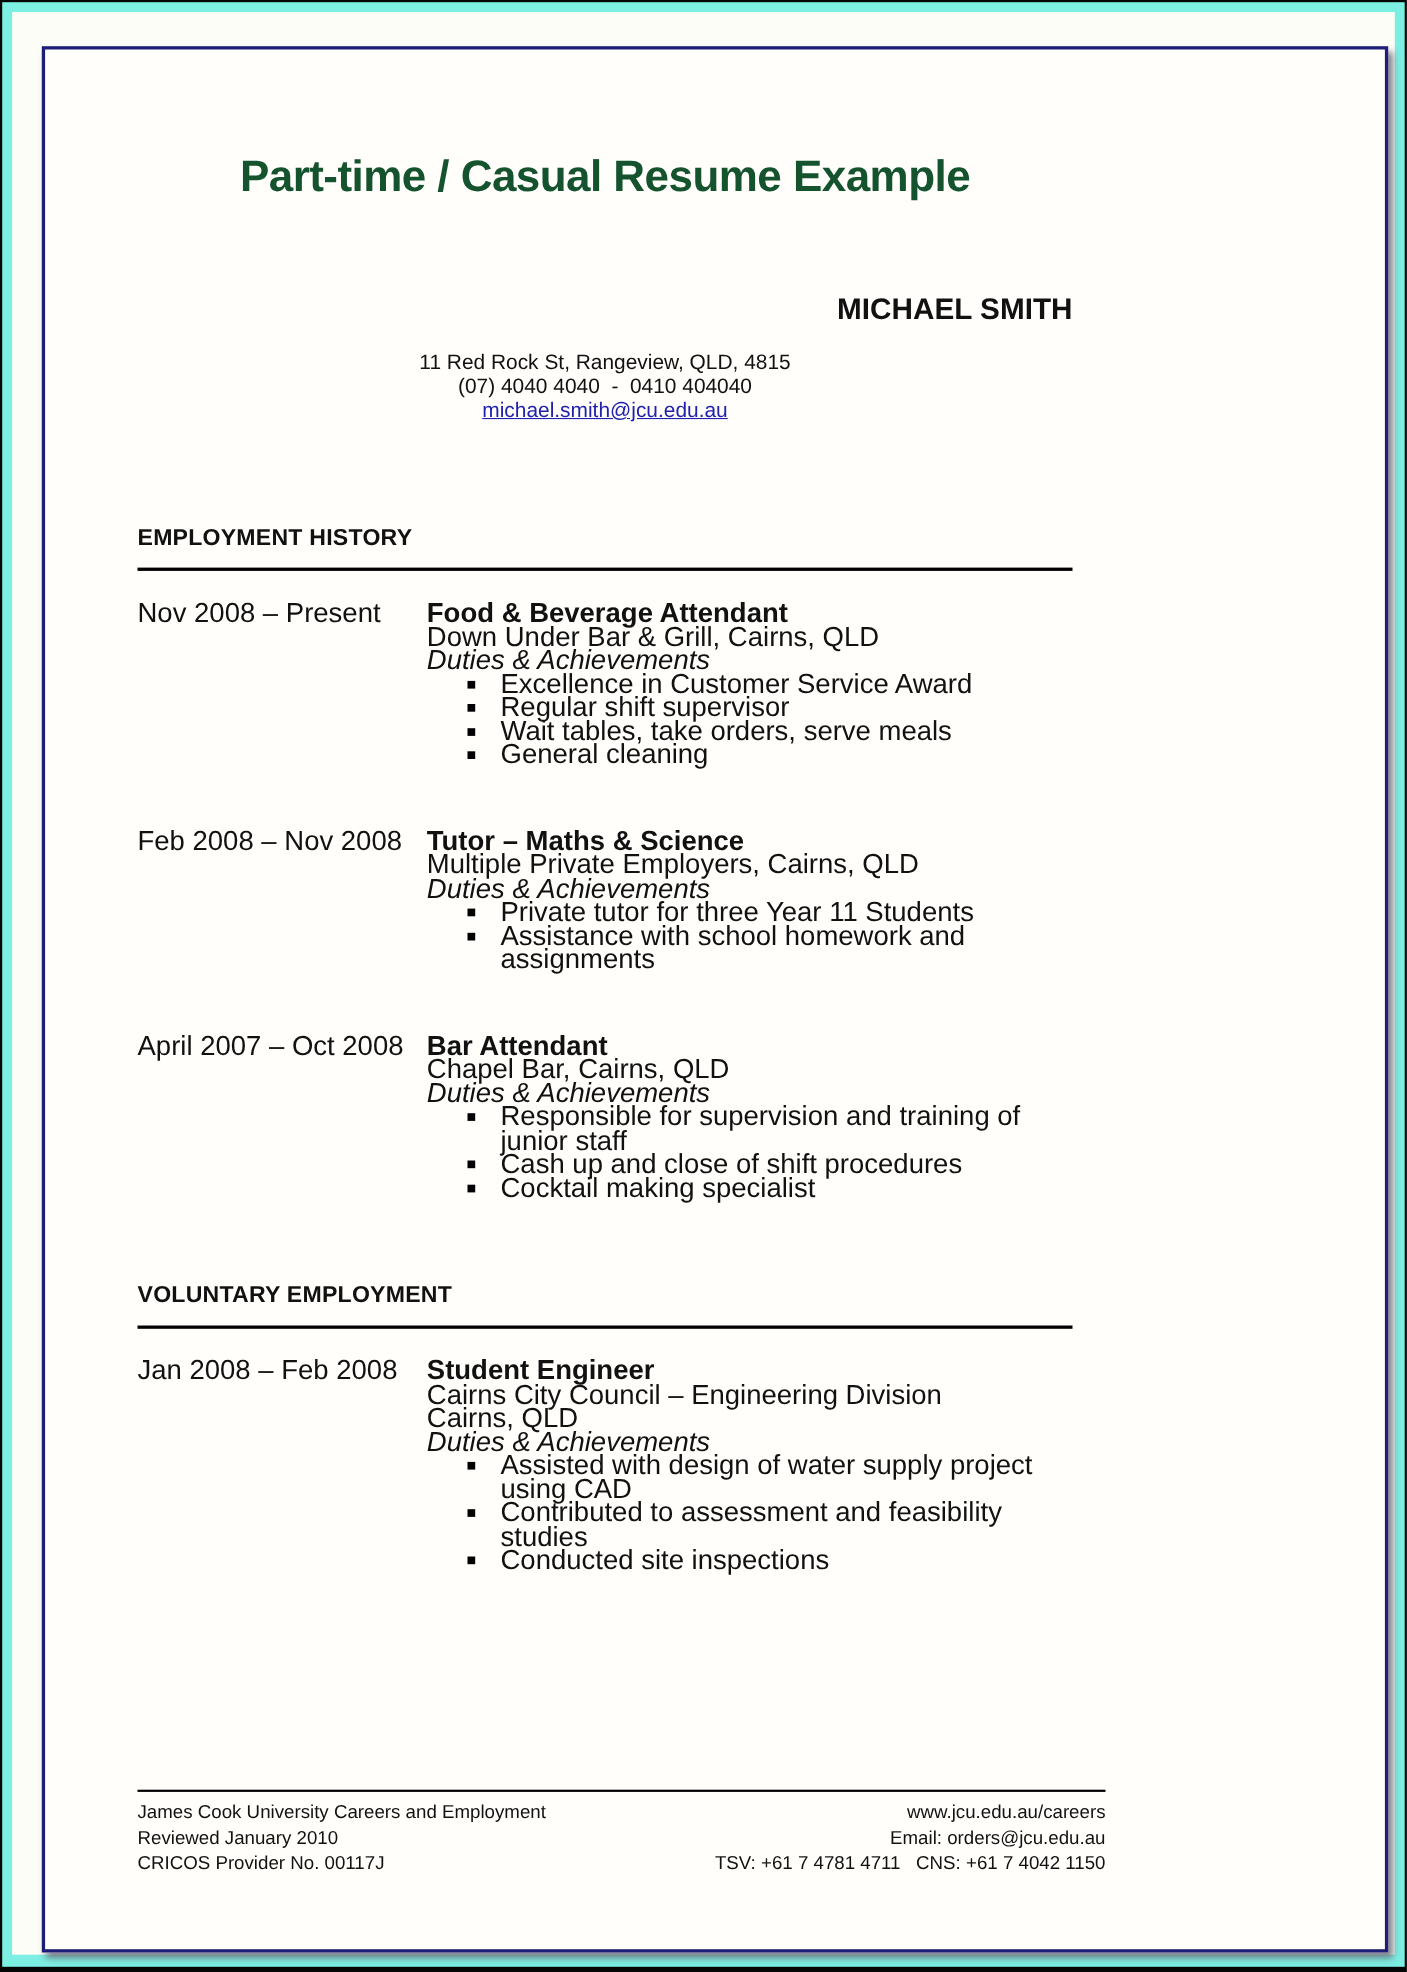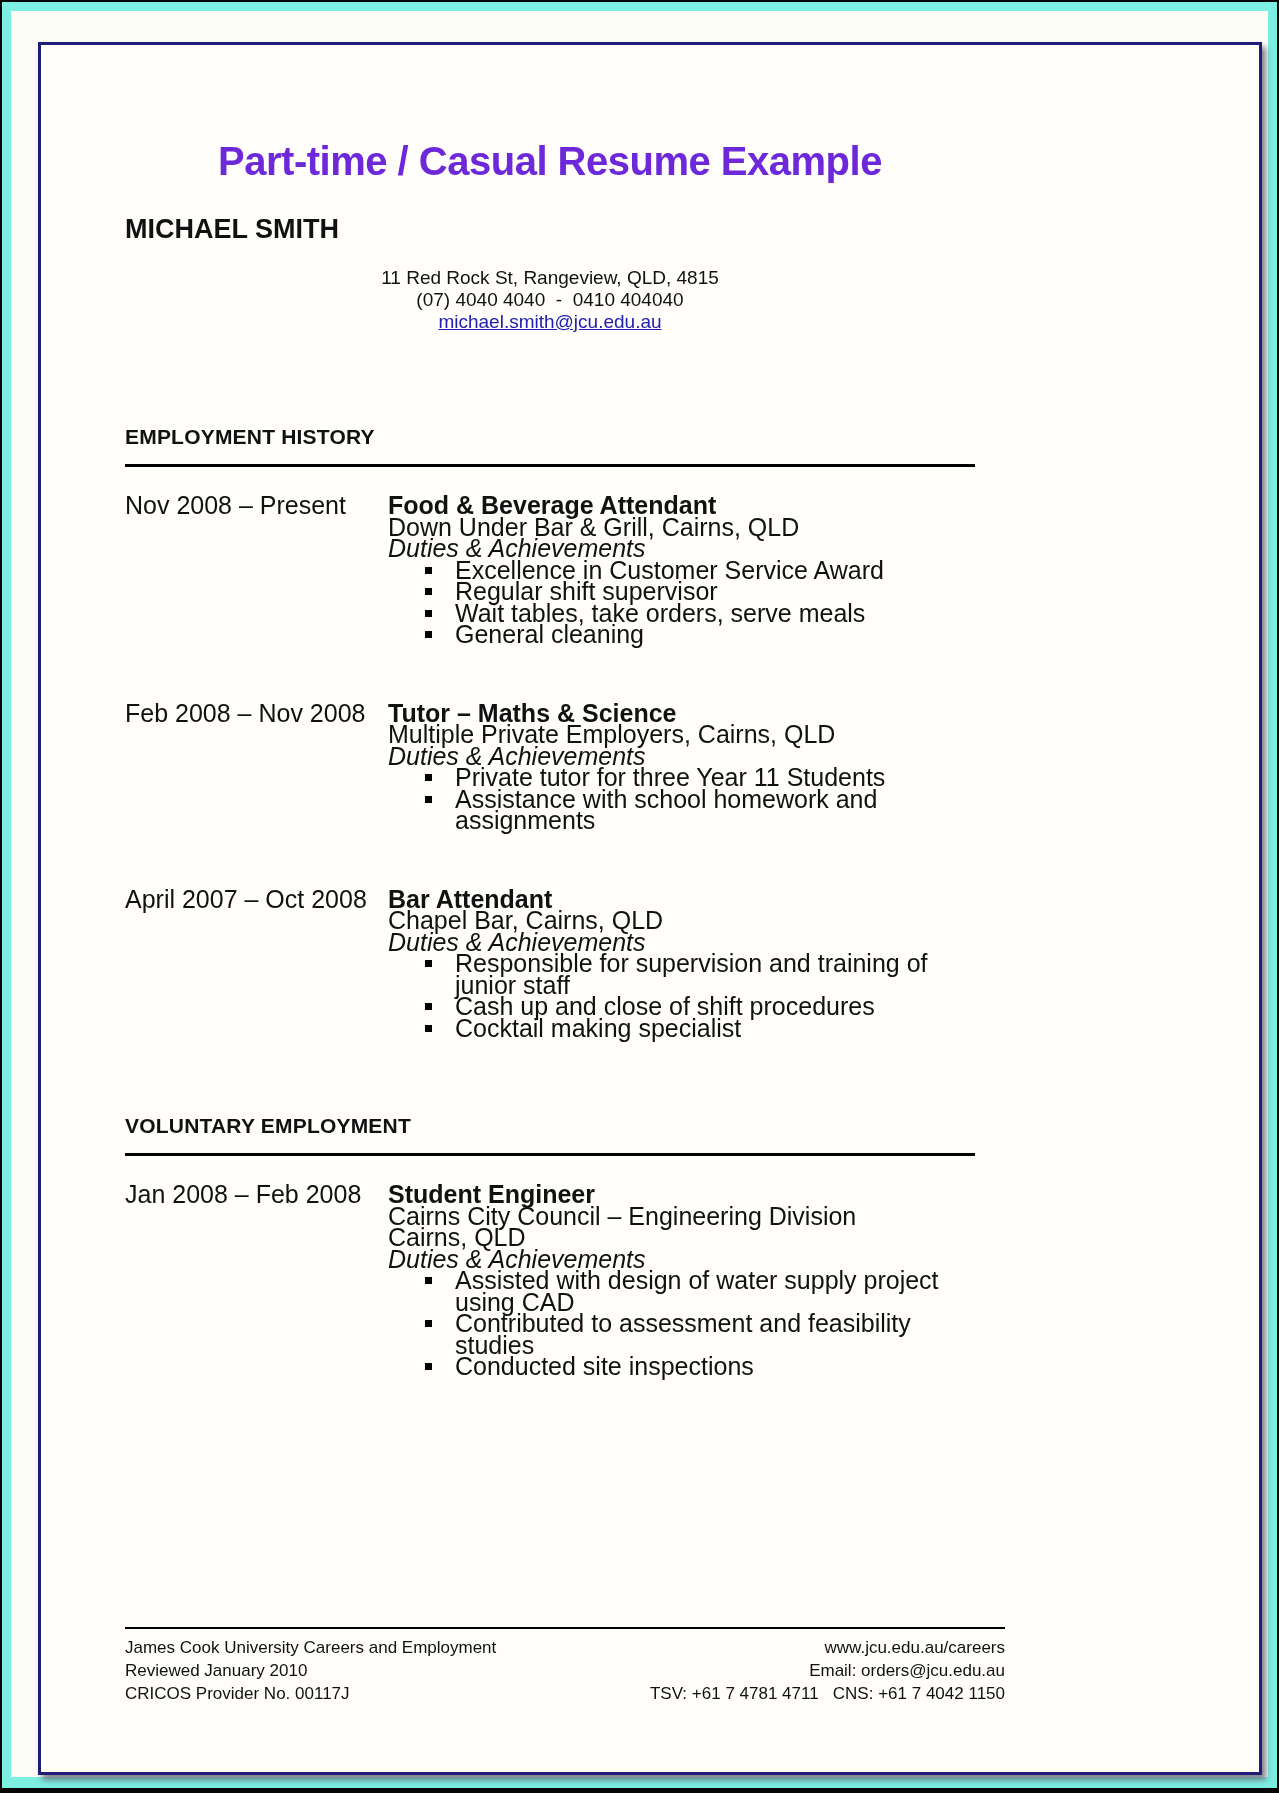--- a/index.html
+++ b/index.html
@@ -37,25 +37,25 @@
     width: 850px;
     margin-left: 84px;
   }
   .doc-title {
     margin-top: 92px;
     text-align: center;
     font-size: 40px;
     font-weight: bold;
     letter-spacing: -0.5px;
     line-height: 48px;
-    color: #6d28d9;
+    color: #14532d;
   }
   .person-name {
-    margin-top: 28px;
-    text-align: left;
+    margin-top: 80px;
+    text-align: right;
     font-size: 27px;
     font-weight: bold;
     line-height: 32px;
   }
   .contact-block {
     margin-top: 22px;
     text-align: center;
     font-size: 19px;
     line-height: 22px;
   }

